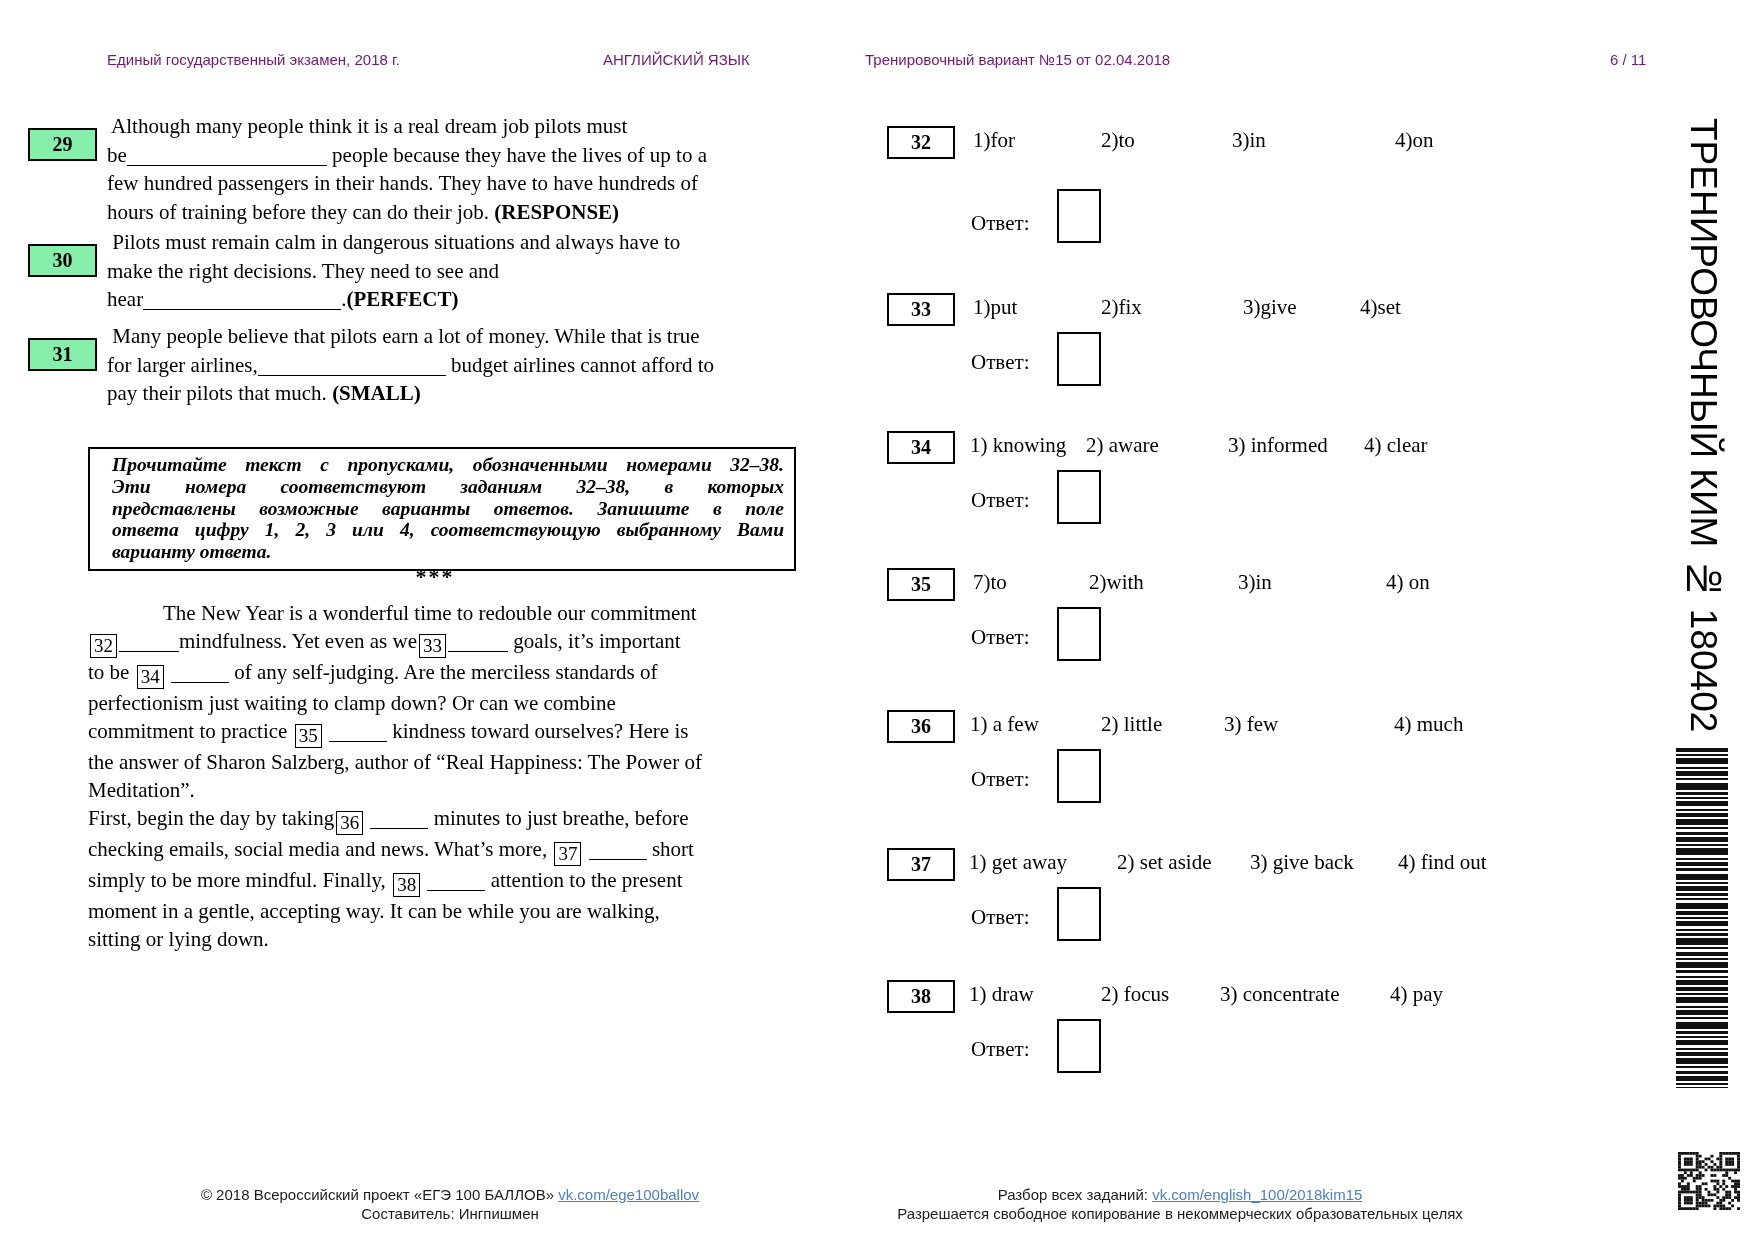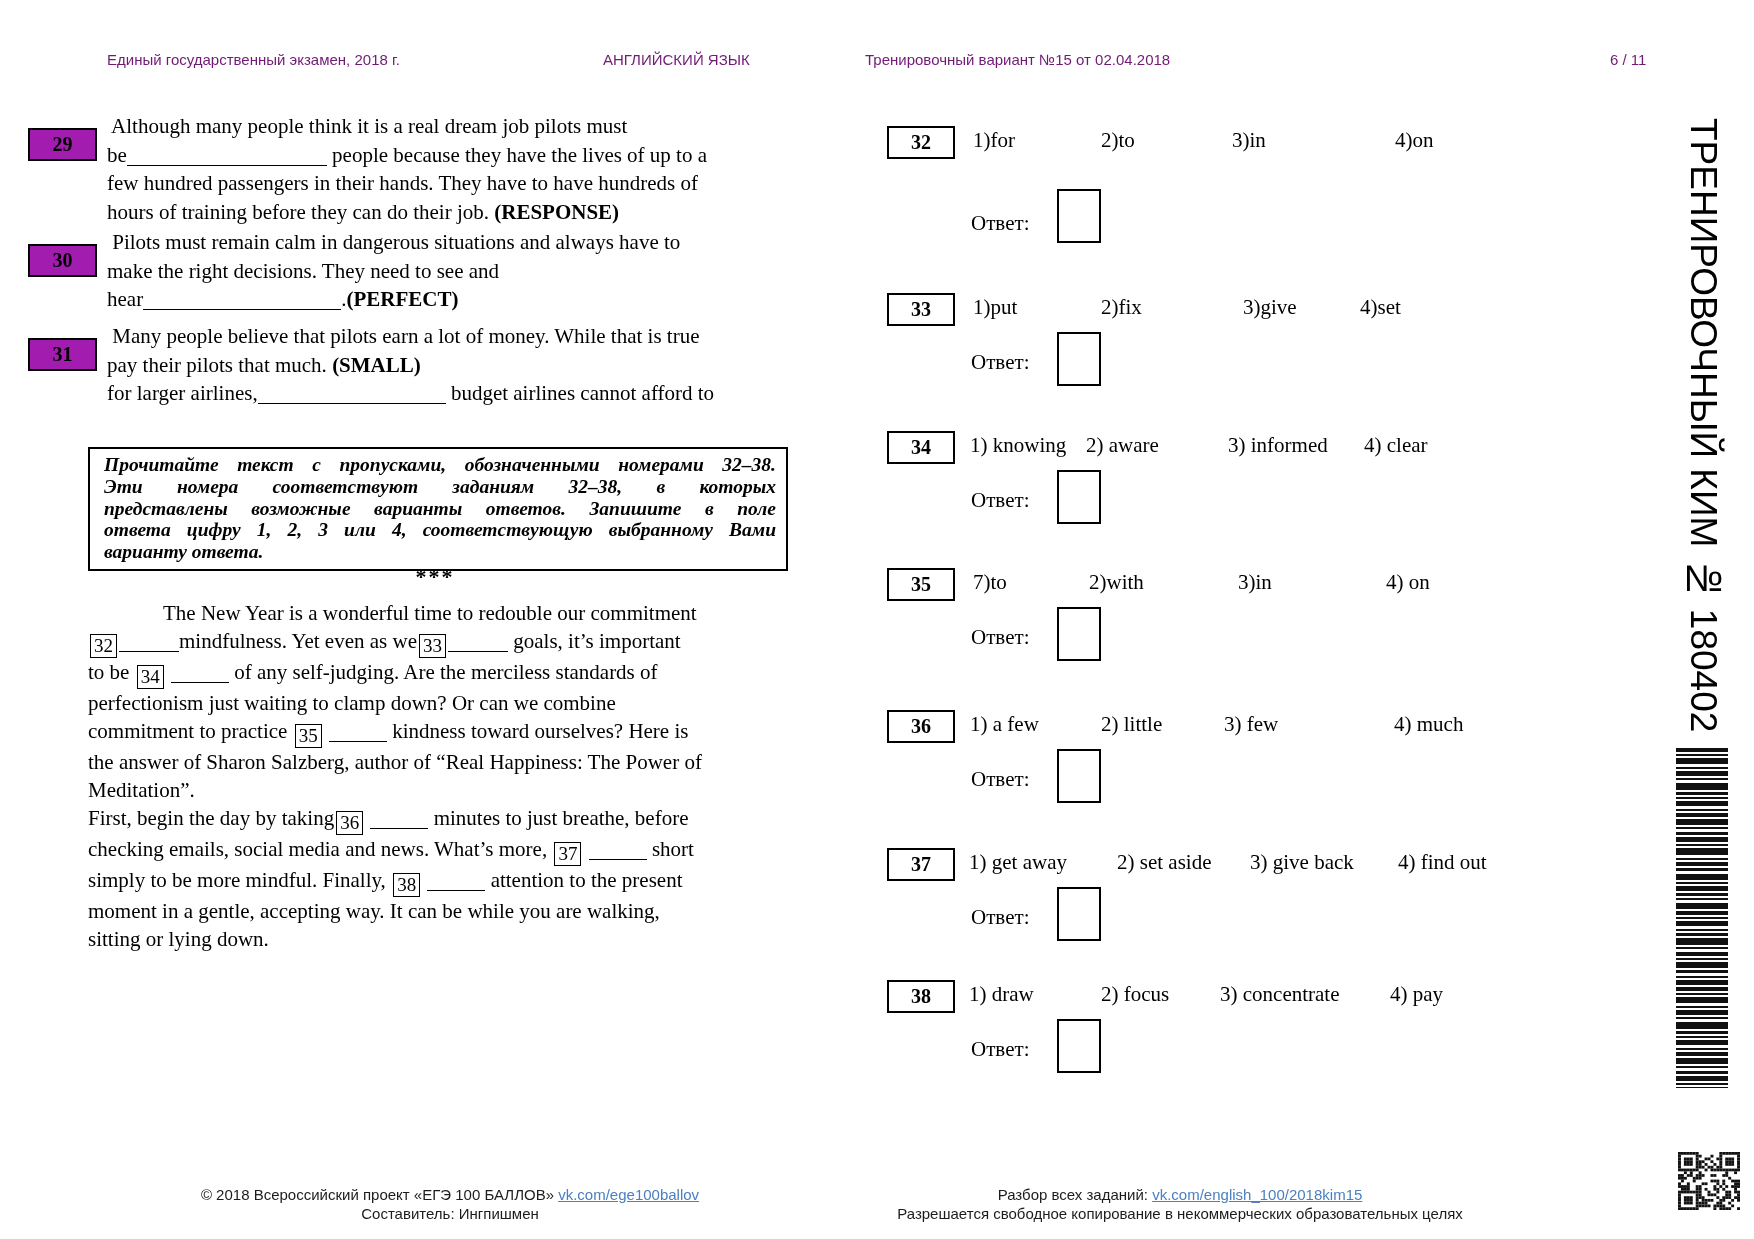--- a/index.html
+++ b/index.html
@@ -8,28 +8,28 @@
   
   .hdr span{position:absolute;top:51px;font:15px "Liberation Sans",sans-serif;color:#701a75;white-space:pre;}
   .h-left{left:107px;}
   .h-center{left:575px;margin-left:28px;}
   .h-right{left:865px;}
   .h-page{left:1610px;}
   
   .lq{position:absolute;left:0;width:860px;}
   .lq0{top:112px}.lq1{top:228px}.lq2{top:322px}
   .lq .num-box{position:absolute;left:28px;top:16px;width:65px;height:29px;border:2px solid #000;
-      text-align:center;font-weight:bold;font-size:20px;line-height:29px;background:#a21caf;}
+      text-align:center;font-weight:bold;font-size:20px;line-height:29px;background:#86efac;}
   .lq .txt{position:absolute;left:107px;top:0;font-size:21px;line-height:28.5px;}
   .line{white-space:pre;}
   .gap{display:inline-block;height:14px;border-bottom:1.6px solid #000;vertical-align:-4px;}
   .b{font-weight:bold;}
   .ind{display:inline-block;height:1px;}
   
-  .instr-box{position:absolute;left:88px;top:447px;width:672px;padding:5px 10px 6px 14px;
+  .instr-box{position:absolute;left:88px;top:447px;width:672px;padding:5px 10px 6px 22px;
       border:2px solid #000;font-size:19.5px;line-height:21.8px;font-weight:bold;font-style:italic;}
   .jl{text-align:justify;text-align-last:justify;}
   .jl.last{text-align-last:left;}
   .stars{position:absolute;left:88px;top:564px;width:694px;text-align:center;
       font-size:22px;font-weight:bold;letter-spacing:2px;}
   
   #passage{position:absolute;left:88px;top:599px;width:720px;font-size:21px;line-height:28px;}
   .inb{display:inline-block;min-width:18px;padding:0 3px;border:1.5px solid #000;
       font-size:19px;line-height:22px;text-align:center;vertical-align:-4px;margin:0 2px;}
   
@@ -88,22 +88,22 @@
         <div class="txt">
           <div class="line"> Pilots must remain calm in dangerous situations and always have to</div>
           <div class="line">make the right decisions. They need to see and</div>
           <div class="line">hear<span class="gap" style="width: 198px;"></span>.<span class="b">(PERFECT)</span></div>
         </div>
       </div>
       <div class="lq lq2">
         <div class="num-box">31</div>
         <div class="txt">
           <div class="line"> Many people believe that pilots earn a lot of money. While that is true</div>
+          <div class="line">for larger airlines,<span class="gap" style="width: 188px;"></span> budget airlines cannot afford to</div>
           <div class="line">pay their pilots that much. <span class="b">(SMALL)</span></div>
-          <div class="line">for larger airlines,<span class="gap" style="width: 188px;"></span> budget airlines cannot afford to</div>
         </div>
       </div>
     </div>
 
   <div class="instr-box" id="instrBox">
       <div class="jl">Прочитайте текст с пропусками, обозначенными номерами 32–38.</div>
       <div class="jl">Эти номера соответствуют заданиям 32–38, в которых</div>
       <div class="jl">представлены возможные варианты ответов. Запишите в поле</div>
       <div class="jl">ответа цифру 1, 2, 3 или 4, соответствующую выбранному Вами</div>
       <div class="jl last">варианту ответа.</div>

